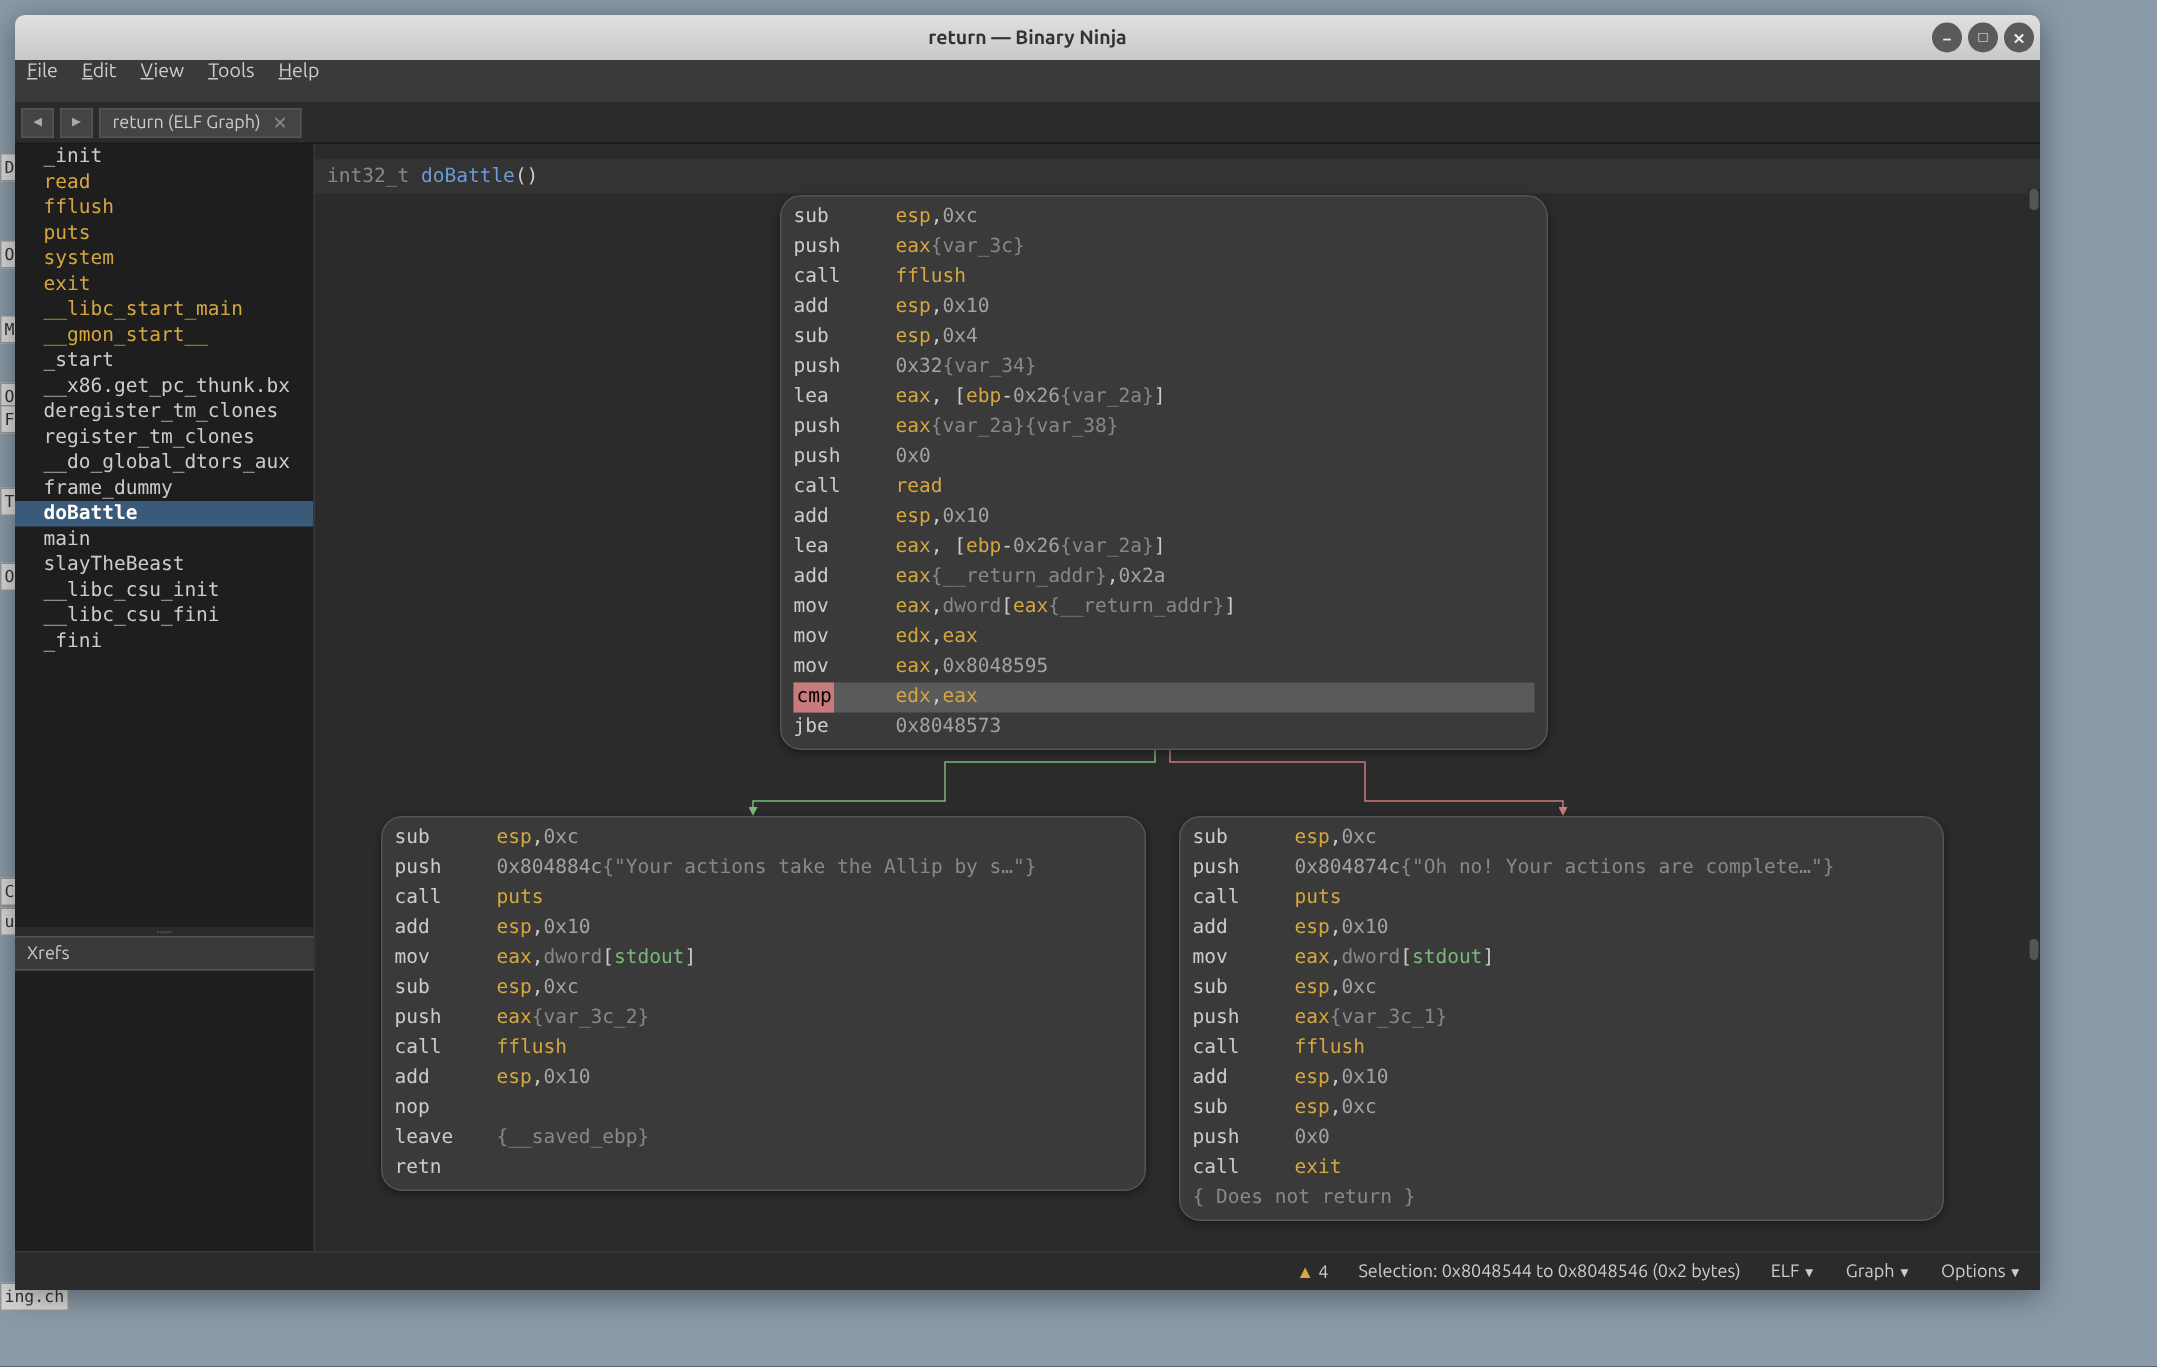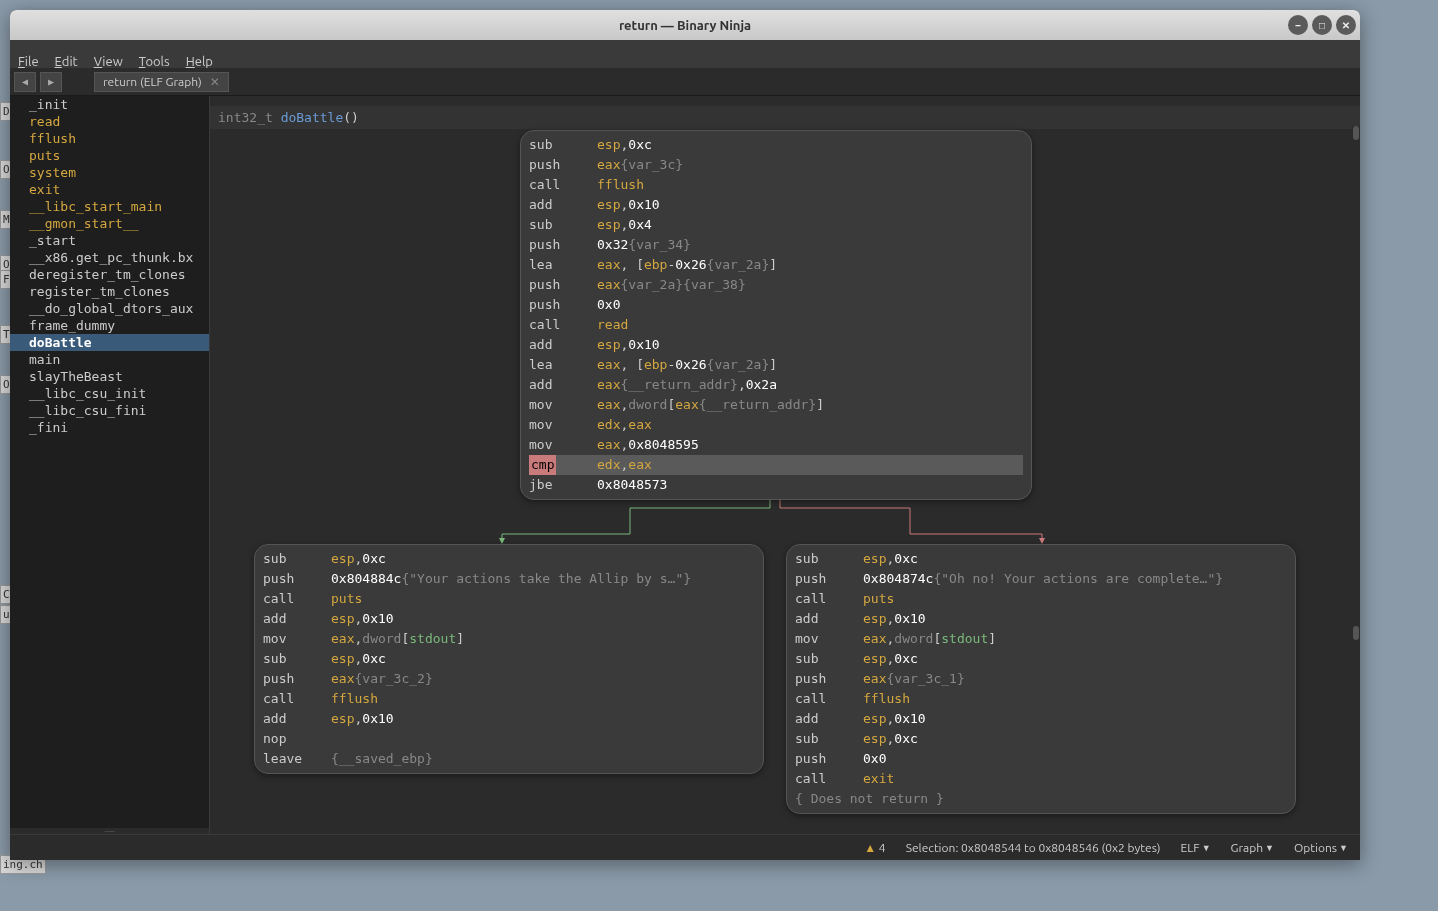--- a/index.html
+++ b/index.html
@@ -51,21 +51,21 @@
   align-items: center;
   justify-content: center;
   color: #eee;
   font-size: 10px;
   cursor: pointer;
 }
 .menubar {
   height: 28px;
   background: #3a3a3a;
   display: flex;
-  align-items: flex-end;
+  align-items: flex-start;
   padding: 0 8px;
   gap: 16px;
   color: #ccc;
   font-family: "Ubuntu", sans-serif;
   font-size: 13px;
 }
 .menu-item { cursor: pointer; }
 .menu-item .ul { text-decoration: underline; }
 .tabbar {
   height: 28px;
@@ -91,21 +91,20 @@
 .tab {
   background: #444;
   border: 1px solid #555;
   padding: 2px 8px;
   color: #ccc;
   display: flex;
   align-items: center;
   gap: 8px;
   font-family: "Ubuntu", sans-serif;
   font-size: 12px;
-  margin-left: 28px;
 }
 .tab-close { color: #888; cursor: pointer; }
 .main {
   flex: 1;
   display: flex;
   overflow: hidden;
   background: #2b2b2b;
 }
 .sidebar {
   width: 200px;
@@ -163,21 +162,21 @@
   line-height: 20px;
   white-space: nowrap;
 }
 .block .line { display: flex; }
 .block .line.hl { background: #5a5a5a; }
 .mn { color: #ccc; display: inline-block; width: 68px; }
 .mn.hlm { background: #c97a7a; color: #000; width: auto; padding: 0 2px; }
 .mn-hl-pad { display: inline-block; width: 68px; }
 .reg { color: #d4a73f; }
 .punc { color: #ccc; }
-.num { color: #ffffff; }
+.num { color: #a3a3a3; }
 .call { color: #d4a73f; }
 .var { color: #888; }
 .kw { color: #888; }
 .sym { color: #7ab87a; }
 .str { color: #888; }
 .svg-edges { position: absolute; left:0; top:0; pointer-events:none; }
 .statusbar {
   height: 26px;
   background: #2b2b2b;
   border-top: 1px solid #3a3a3a;
@@ -278,20 +277,23 @@
           <div class="func">__do_global_dtors_aux</div>
           <div class="func">frame_dummy</div>
           <div class="func sel">doBattle</div>
           <div class="func">main</div>
           <div class="func">slayTheBeast</div>
           <div class="func">__libc_csu_init</div>
           <div class="func">__libc_csu_fini</div>
           <div class="func">_fini</div>
         </div>
       <div class="splitter">⋯⋯</div>
+      <div class="xrefs-panel">
+        <div class="xrefs-hdr">Xrefs</div>
+      </div>
     </div>
 
     <div class="graph-area">
       <div class="func-sig">
         <span class="type">int32_t</span>
         <span class="name">doBattle</span><span class="paren">()</span>
       </div>
 
       <svg class="svg-edges" width="1150" height="750">
         <defs>
@@ -481,20 +483,23 @@
             <span class="punc">, </span>
             <span class="num">0x10</span>
           </div>
           <div class="line">
             <span class="mn">nop</span>
           </div>
           <div class="line">
             <span class="mn">leave</span>
             <span class="punc">  </span>
             <span class="var">{__saved_ebp}</span>
+          </div>
+          <div class="line">
+            <span class="mn">retn</span>
           </div>
         </div>
       <div class="block" id="block3" style="left:576px; top:448px; width:510px">
           <div class="line">
             <span class="mn">sub</span>
             <span class="reg">esp</span>
             <span class="punc">, </span>
             <span class="num">0xc</span>
           </div>
           <div class="line">

